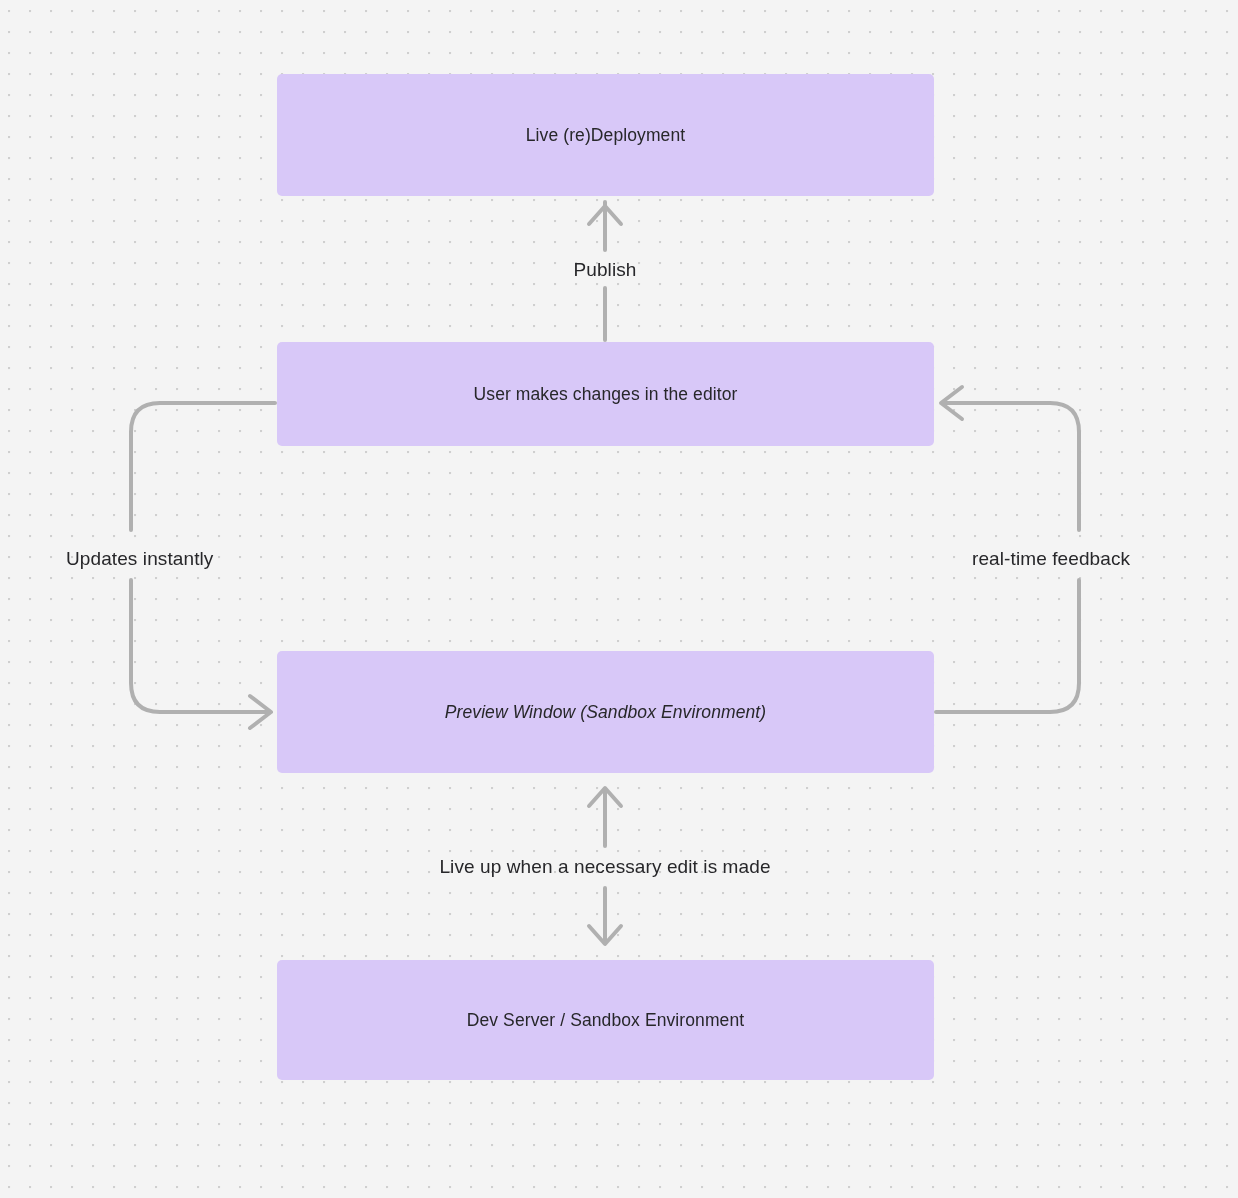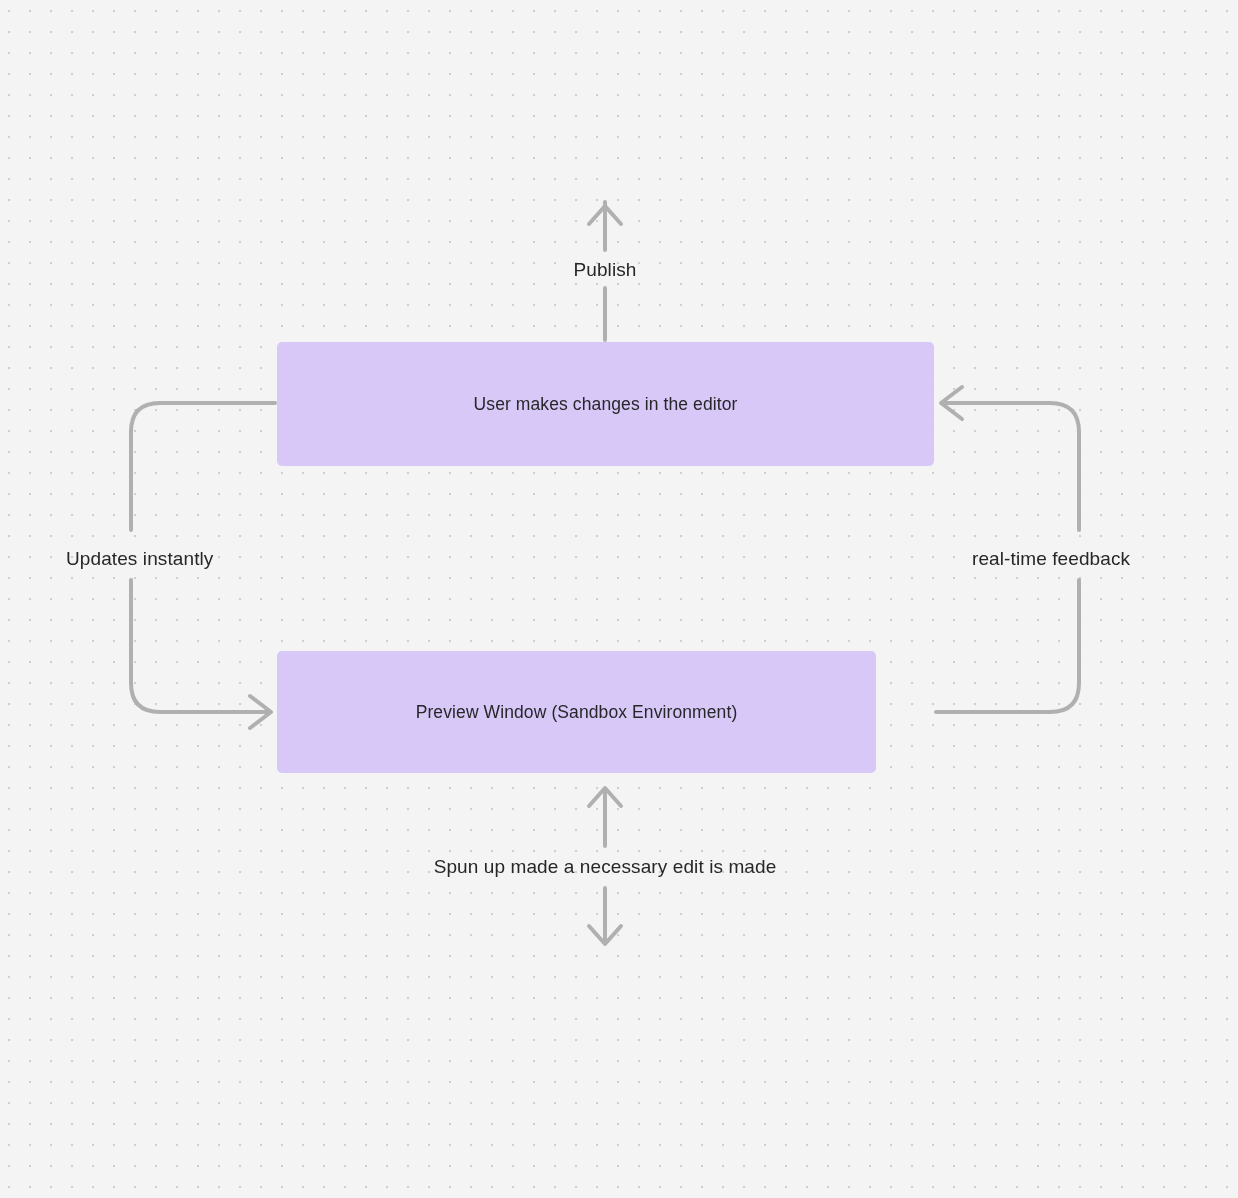--- a/index.html
+++ b/index.html
@@ -83,31 +83,37 @@
     </g>
 
     <g fill="none" stroke="#b0b0b0" stroke-width="4" stroke-linecap="round" stroke-linejoin="round">
       <path d="M 605 846 L 605 790"></path>
       <path d="M 589 806 L 605 788 L 621 806"></path>
       <path d="M 605 888 L 605 942"></path>
       <path d="M 589 926 L 605 944 L 621 926"></path>
     </g>
   </svg>
 
+  <div class="node" style="left:277px; top:74px; width:657px; height:122px;">
+    <span>Live (re)Deployment</span>
+  </div>
 
-  <div class="node" style="left:277px; top:342px; width:657px; height:124px;">
+  <div class="node" style="left:277px; top:342px; width:657px; height:104px;">
     <span>User makes changes in the editor</span>
   </div>
 
-  <div class="node" style="left:277px; top:651px; width:599px; height:122px;">
+  <div class="node" style="left:277px; top:651px; width:657px; height:122px;font-style:italic;">
     <span>Preview Window (Sandbox Environment)</span>
   </div>
 
+  <div class="node" style="left:277px; top:960px; width:657px; height:120px;">
+    <span>Dev Server / Sandbox Environment</span>
+  </div>
 
   <div class="edge-label centered" style="left:605px; top:269px;">Publish</div>
 
   <div class="edge-label" style="left:66px; top:549px;">Updates instantly</div>
 
   <div class="edge-label" style="left:972px; top:549px;">real-time feedback</div>
 
-  <div class="edge-label centered" style="left:605px; top:866px;">Spun up made a necessary edit is made</div>
+  <div class="edge-label centered" style="left:605px; top:866px;">Live up when a necessary edit is made</div>
 
 </div>
 
 </body></html>

